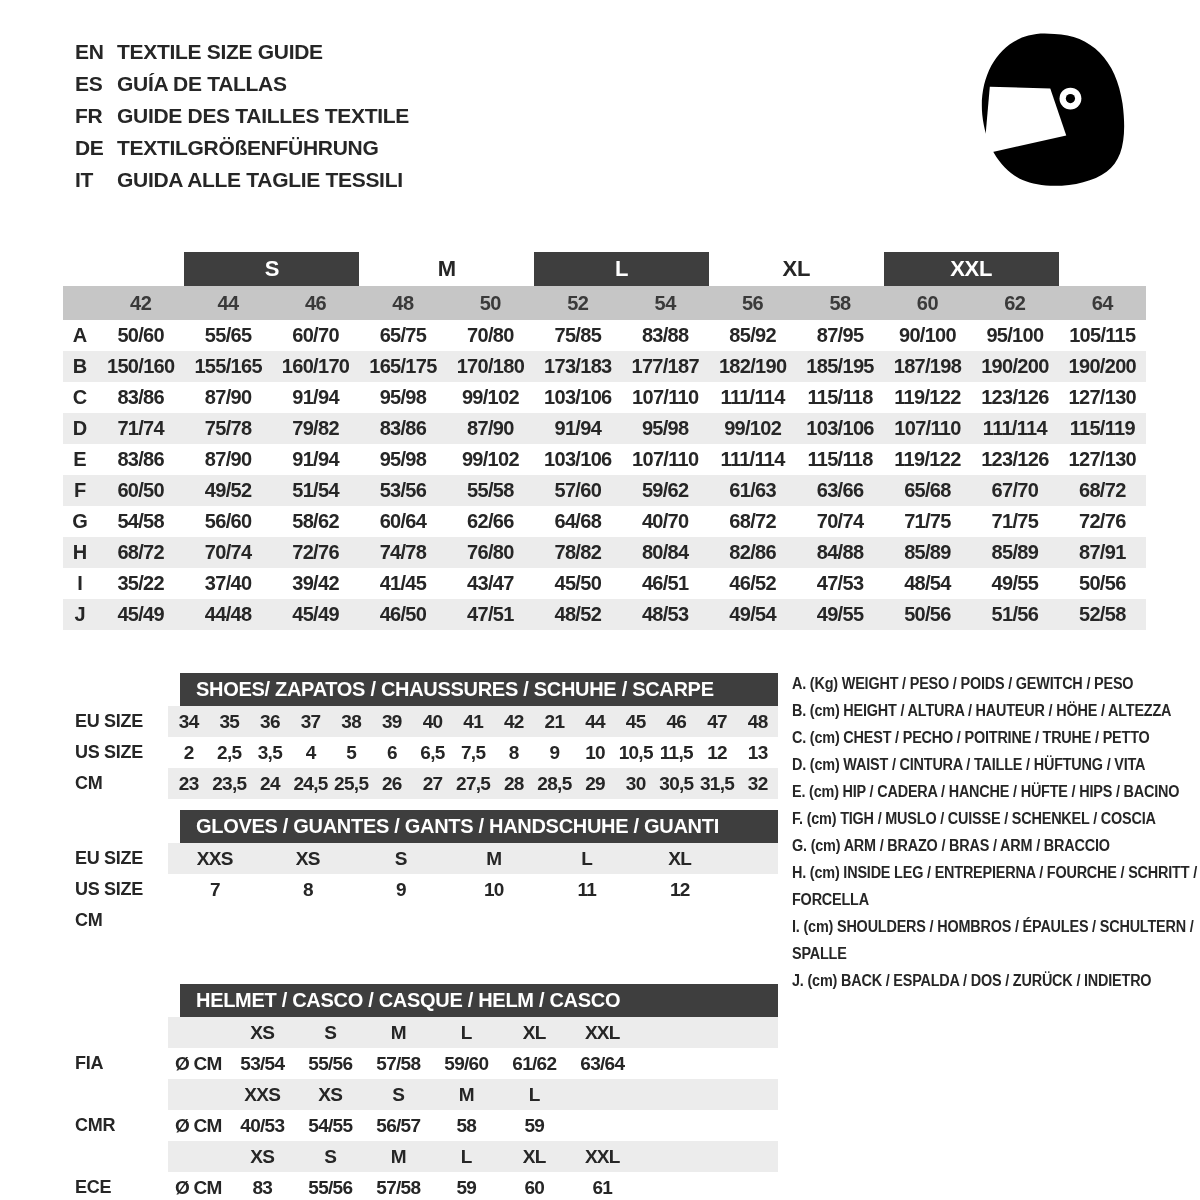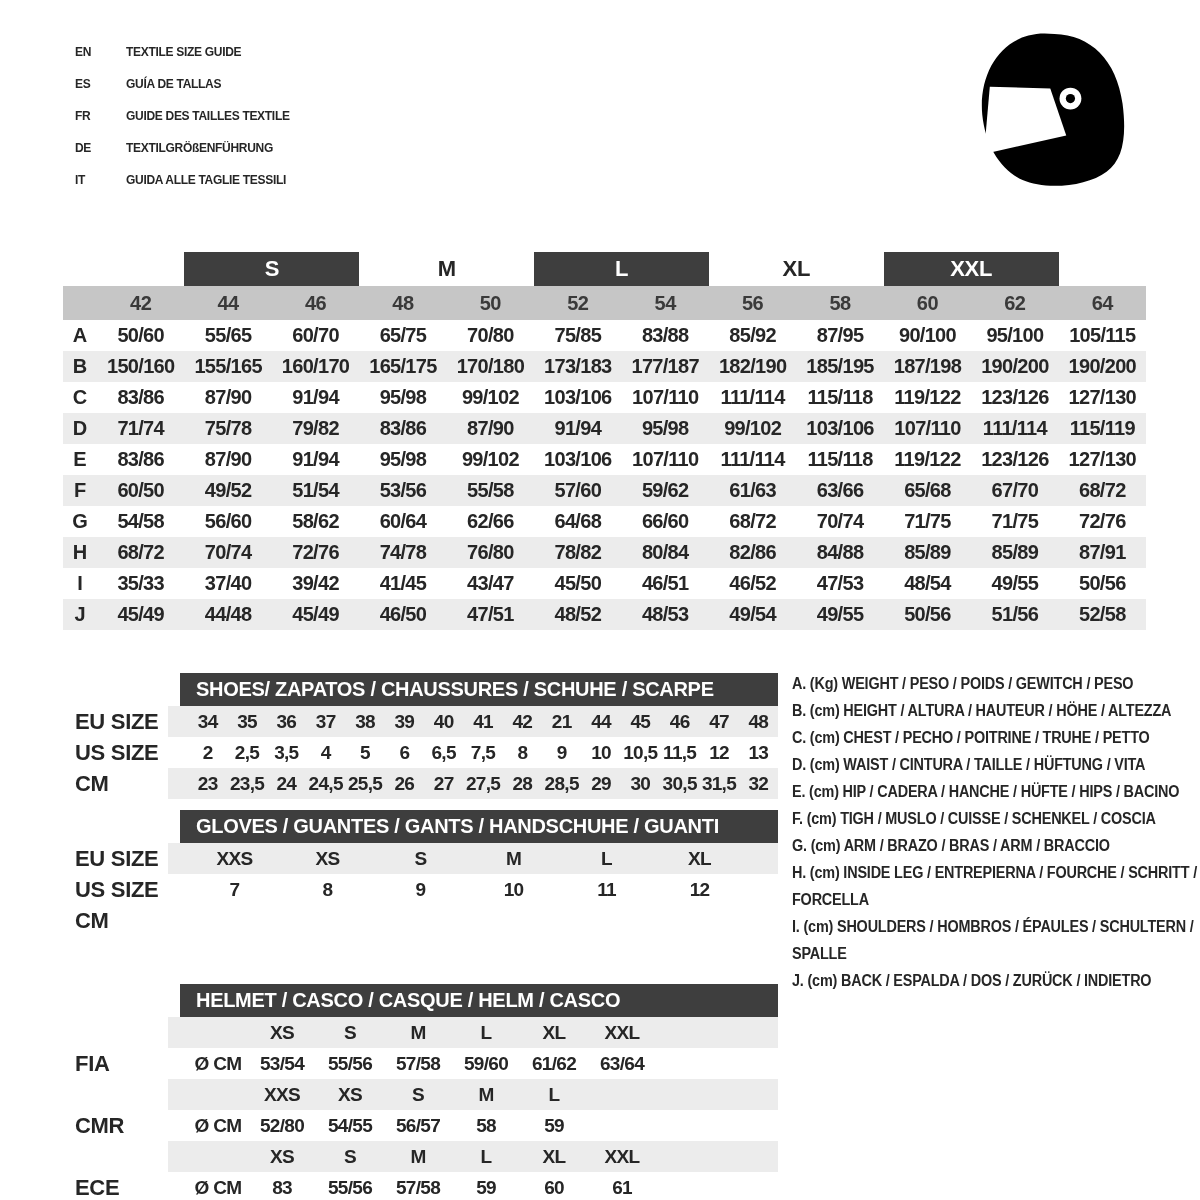--- a/index.html
+++ b/index.html
@@ -2,21 +2,21 @@
 <html><head>
 <meta charset="utf-8">
 <style>
   * { margin:0; padding:0; box-sizing:border-box; }
   html,body { background:#fff; }
   body { font-family:"Liberation Sans", sans-serif; font-weight:bold; color:#262626; }
   .sheet { position:relative; width:1200px; height:1200px; background:#fff; overflow:hidden; }
 
   
   .lang-block { position:absolute; left:75px; top:36px; }
-  .lang-row { display:flex; height:32px; align-items:center; font-size:12px; letter-spacing:-0.3px;gap:9px; }
+  .lang-row { display:flex; height:32px; align-items:center; font-size:21px; letter-spacing:-0.3px; }
   .lang-code { width:42px; }
   .lang-title { white-space:nowrap; }
 
   
   .helmet-icon { position:absolute; left:973px; top:26px; width:168px; height:172px; }
 
   
   .main-table { position:absolute; left:63px; top:252px; width:1083px; }
   .main-grid { display:grid; grid-template-columns:34px repeat(12, 1fr); align-items:center; }
   .size-row { height:34px; }
@@ -33,22 +33,22 @@
   
   .section { position:absolute; left:70px; width:708px; }
   .sec-shoes  { top:673px; }
   .sec-gloves { top:810px; }
   .sec-helmet { top:984px; }
   .bar { margin-left:110px; width:598px; height:33px; background:#3e3e3e; color:#fff;
          display:flex; align-items:center; padding-left:16px; font-size:20px;
          letter-spacing:-0.3px; white-space:nowrap; }
   .b-row { display:flex; height:31px; align-items:stretch; }
   .b-label { width:110px; display:flex; align-items:center; padding-left:5px;
-             font-size:22px; letter-spacing:-0.3px; white-space:nowrap; }
-  .strip { width:686px; display:grid; align-items:center;padding-left:20px; }
+             font-size:18px; letter-spacing:-0.3px; white-space:nowrap; }
+  .strip { width:686px; display:grid; align-items:center; }
   .strip.stripe { background:#ececec; }
   .strip-shoes  { grid-template-columns:repeat(15, 1fr); }
   .strip-gloves { grid-template-columns:repeat(6, 93px); }
   .strip-helmet { grid-template-columns:60px repeat(6, 68px); }
   .s-cell { text-align:center; font-size:19px; letter-spacing:-0.7px; white-space:nowrap; }
 
   
   .legend { position:absolute; left:792px; top:670px; width:450px;
             transform:scaleX(0.9); transform-origin:left top; }
   .legend-item { font-size:16px; line-height:27px; letter-spacing:-0.2px; }
@@ -206,21 +206,21 @@
           <div class="main-cell">68/72</div>
         </div>
         <div class="main-grid data-row">
           <div class="row-letter">G</div>
           <div class="main-cell">54/58</div>
           <div class="main-cell">56/60</div>
           <div class="main-cell">58/62</div>
           <div class="main-cell">60/64</div>
           <div class="main-cell">62/66</div>
           <div class="main-cell">64/68</div>
-          <div class="main-cell">66/60</div>
+          <div class="main-cell">40/70</div>
           <div class="main-cell">68/72</div>
           <div class="main-cell">70/74</div>
           <div class="main-cell">71/75</div>
           <div class="main-cell">71/75</div>
           <div class="main-cell">72/76</div>
         </div>
         <div class="main-grid data-row stripe">
           <div class="row-letter">H</div>
           <div class="main-cell">68/72</div>
           <div class="main-cell">70/74</div>
@@ -230,21 +230,21 @@
           <div class="main-cell">78/82</div>
           <div class="main-cell">80/84</div>
           <div class="main-cell">82/86</div>
           <div class="main-cell">84/88</div>
           <div class="main-cell">85/89</div>
           <div class="main-cell">85/89</div>
           <div class="main-cell">87/91</div>
         </div>
         <div class="main-grid data-row">
           <div class="row-letter">I</div>
-          <div class="main-cell">35/33</div>
+          <div class="main-cell">35/22</div>
           <div class="main-cell">37/40</div>
           <div class="main-cell">39/42</div>
           <div class="main-cell">41/45</div>
           <div class="main-cell">43/47</div>
           <div class="main-cell">45/50</div>
           <div class="main-cell">46/51</div>
           <div class="main-cell">46/52</div>
           <div class="main-cell">47/53</div>
           <div class="main-cell">48/54</div>
           <div class="main-cell">49/55</div>
@@ -400,21 +400,21 @@
             <div class="s-cell">XS</div>
             <div class="s-cell">S</div>
             <div class="s-cell">M</div>
             <div class="s-cell">L</div>
           </div>
         </div>
         <div class="b-row">
           <div class="b-label">CMR</div>
           <div class="strip strip-helmet">
             <div class="s-cell">Ø CM</div>
-            <div class="s-cell">52/80</div>
+            <div class="s-cell">40/53</div>
             <div class="s-cell">54/55</div>
             <div class="s-cell">56/57</div>
             <div class="s-cell">58</div>
             <div class="s-cell">59</div>
           </div>
         </div>
         <div class="b-row">
           <div class="b-label"></div>
           <div class="strip strip-helmet stripe">
             <div class="s-cell"></div>

